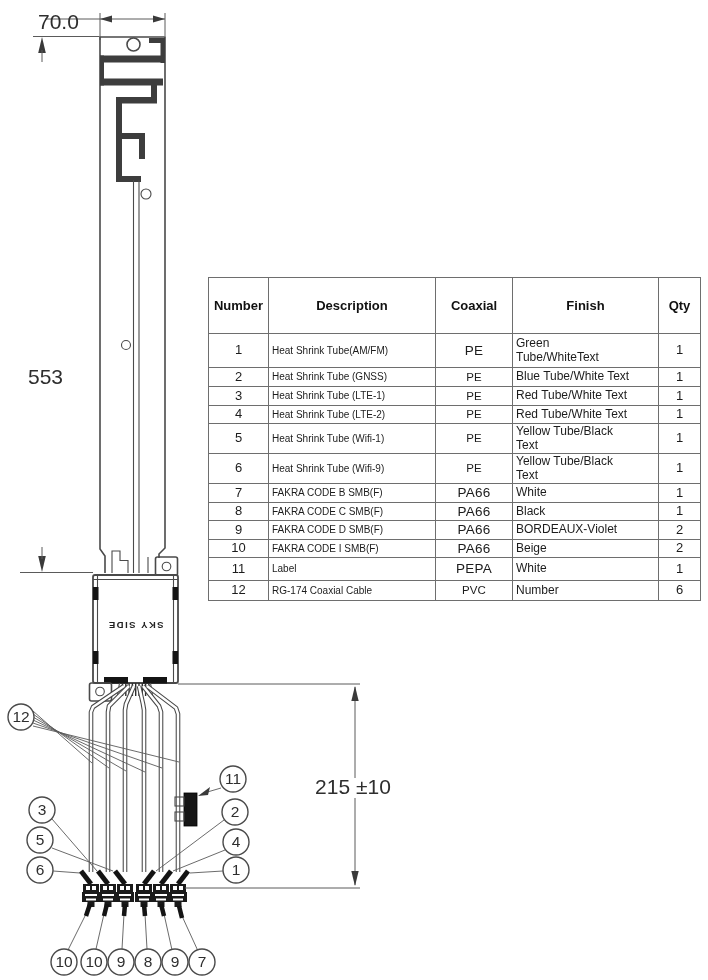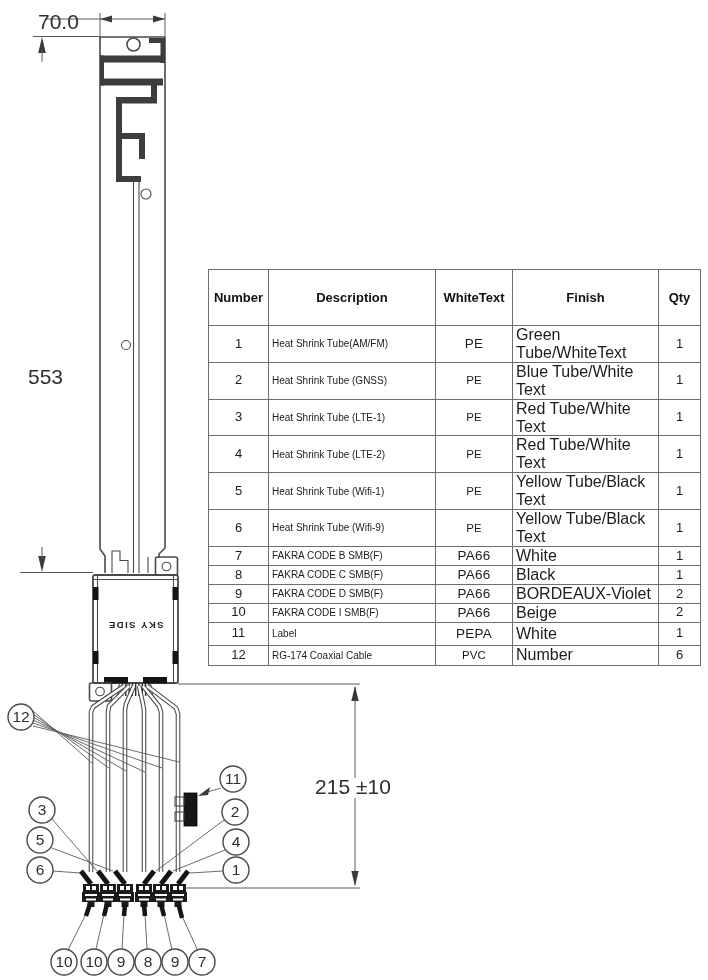--- a/index.html
+++ b/index.html
@@ -4,41 +4,41 @@
 <style>
   html,body { margin:0; padding:0; background:#ffffff; }
   .stage {
     position:relative; width:708px; height:980px; background:#ffffff;
     font-family:"Liberation Sans", sans-serif; overflow:hidden;
   }
   .drawing-svg { position:absolute; left:0; top:0; }
 
   
   .parts-table {
-    position:absolute; left:208px; top:269px; width:492px;
+    position:absolute; left:208px; top:277px; width:492px;
     border-collapse:collapse; table-layout:fixed;
     color:#1c1c1c; font-family:"Liberation Sans", sans-serif;
   }
   .parts-table th, .parts-table td {
     border:1px solid #6e6e6e; overflow:hidden; padding:0 3px;
   }
   .parts-table th {
     font-weight:bold; font-size:13px; text-align:center; height:55px;
     color:#111;
   }
   .parts-table td { font-size:10px; vertical-align:middle; line-height:1.12; }
   .parts-table td:nth-child(1), .parts-table td:nth-child(5) { text-align:center; font-size:13px; }
   .parts-table td:nth-child(3) { font-size:13.5px; letter-spacing:.2px;text-align:center; }
   .parts-table tbody tr:nth-child(2) td:nth-child(3),
   .parts-table tbody tr:nth-child(3) td:nth-child(3),
   .parts-table tbody tr:nth-child(4) td:nth-child(3),
   .parts-table tbody tr:nth-child(5) td:nth-child(3),
   .parts-table tbody tr:nth-child(6) td:nth-child(3),
   .parts-table tbody tr:nth-child(12) td:nth-child(3) { font-size:11.5px; }
-  .parts-table td:nth-child(4) { white-space:pre-line; font-size:16px; }
+  .parts-table td:nth-child(4) { white-space:pre-line; font-size:12px; }
   .parts-table tbody tr:nth-child(1)  { height:34px; }
   .parts-table tbody tr:nth-child(2)  { height:19px; }
   .parts-table tbody tr:nth-child(3)  { height:19px; }
   .parts-table tbody tr:nth-child(4)  { height:18px; }
   .parts-table tbody tr:nth-child(5)  { height:30px; }
   .parts-table tbody tr:nth-child(6)  { height:30px; }
   .parts-table tbody tr:nth-child(7)  { height:19px; }
   .parts-table tbody tr:nth-child(8)  { height:18px; }
   .parts-table tbody tr:nth-child(9)  { height:19px; }
   .parts-table tbody tr:nth-child(10) { height:18px; }
@@ -320,21 +320,21 @@
     <col style="width:60px">
         <col style="width:167px">
         <col style="width:77px">
         <col style="width:146px">
         <col style="width:42px">
   </colgroup>
   <thead>
     <tr>
       <th>Number</th>
       <th>Description</th>
-      <th>WhiteText</th>
+      <th>Coaxial</th>
       <th>Finish</th>
       <th>Qty</th>
     </tr>
   </thead>
   <tbody>
     <tr>
       <td>1</td>
           <td>Heat Shrink Tube(AM/FM)</td>
           <td>PE</td>
           <td>Green

